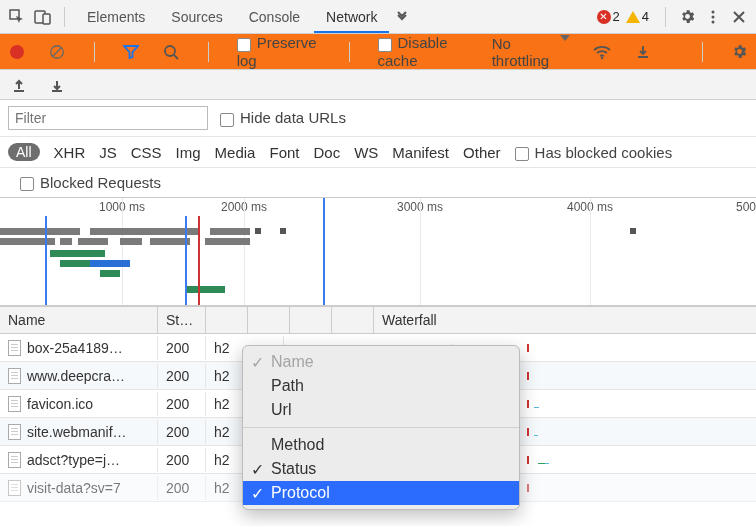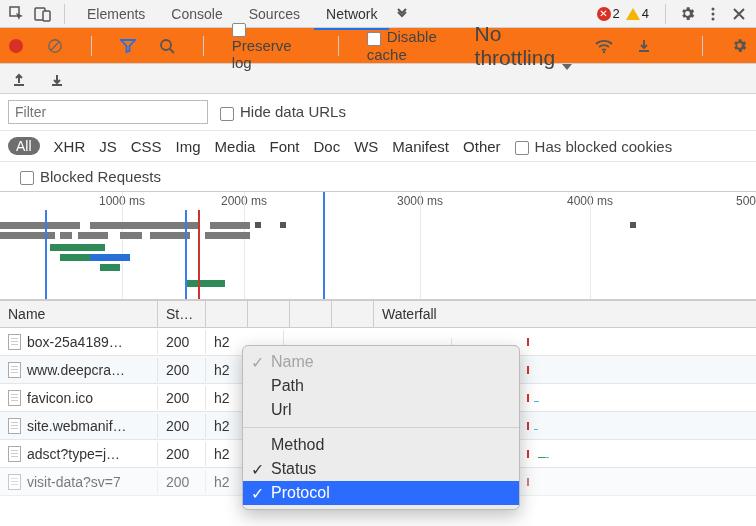--- a/index.html
+++ b/index.html
@@ -9,21 +9,21 @@
   color: #222;
   background: #fff;
   width: 756px;
   height: 526px;
   overflow: hidden;
   position: relative;
 }
 .top-toolbar {
   display: flex;
   align-items: center;
-  height: 28px;
+  height: 34px;
   border-bottom: 1px solid #d0d0d0;
   background: #f3f3f3;
   padding: 0 6px;
   gap: 4px;
 }
 .tabbar {
   display: flex;
   align-items: center;
   gap: 2px;
   flex: 1;
@@ -60,21 +60,21 @@
   border-bottom:1px solid #d0d0d0;
   background:#f97316; padding:0 8px; gap:22px;
 }
 .rec { width:14px;height:14px;border-radius:50%;background:#d93025; }
 .clear-icon svg { width:16px;height:16px; stroke:#666; fill:none; stroke-width:1.5;}
 .funnel { color:#1a73e8; }
 .checkbox {
   width:14px;height:14px;border:1px solid #888;border-radius:2px;background:#fff;display:inline-block;vertical-align:middle;margin-right:6px;
 }
 .lbl { color:#444; font-size:15px; }
-.throttling { display:flex; align-items:flex-end; gap:6px; color:#444; font-size:21px;}
+.throttling { display:flex; align-items:flex-start; gap:6px; color:#444; font-size:15px;}
 .caret-down { width:0;height:0;border-left:5px solid transparent;border-right:5px solid transparent;border-top:6px solid #666; }
 
 .third-bar {
   display:flex; align-items:center; height:30px;
   border-bottom:1px solid #d0d0d0;
   background:#f3f3f3; padding:0 8px; gap:16px;
 }
 
 .filter-row {
   display:flex; align-items:center; gap:12px;
@@ -180,22 +180,22 @@
   </span>
   <span class="icon-btn">
     <svg width="18" height="18" viewBox="0 0 18 18">
         <rect x="1" y="3" width="10" height="12" rx="1" fill="none" stroke="#555" stroke-width="1.5"></rect>
         <rect x="9" y="6" width="7" height="10" rx="1" fill="#f3f3f3" stroke="#555" stroke-width="1.5"></rect>
       </svg>
   </span>
   <div class="sep"></div>
   <div class="tabbar">
     <div class="tab">Elements</div>
+    <div class="tab">Sources</div>
     <div class="tab">Console</div>
-    <div class="tab">Sources</div>
     <div class="tab active">Network</div>
     <span class="icon-btn">
       <svg width="14" height="14" viewBox="0 0 14 14">
           <path d="M3 5l4 4 4-4" fill="none" stroke="#555" stroke-width="2"></path>
           <path d="M3 2l4 4 4-4" fill="none" stroke="#555" stroke-width="2"></path>
         </svg>
     </span>
   </div>
   <div class="errors-badge">
     <span class="berr">

